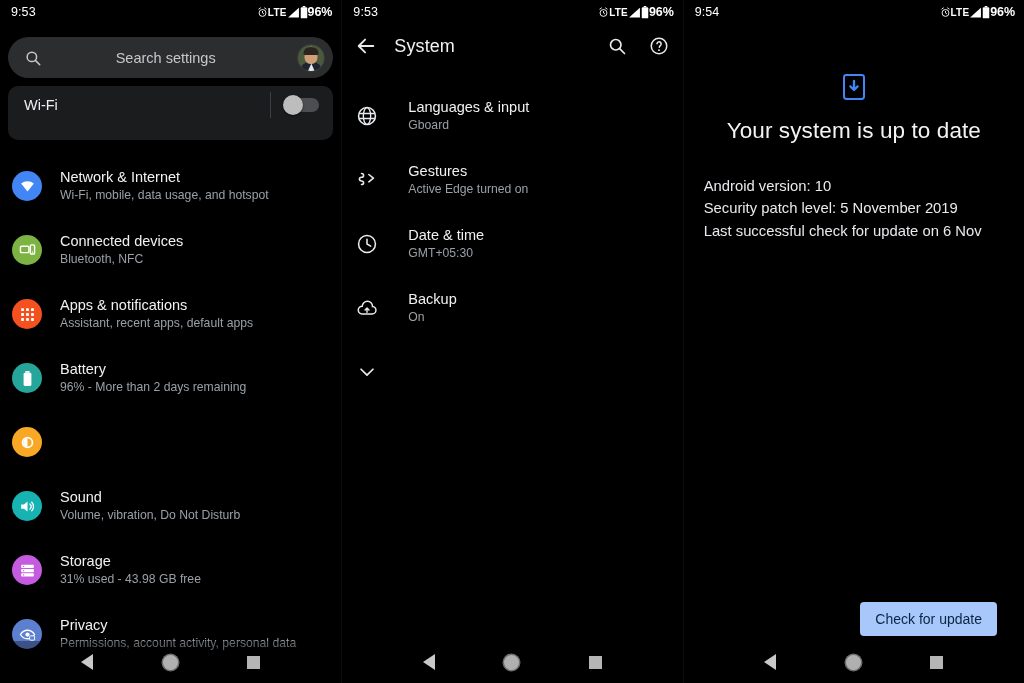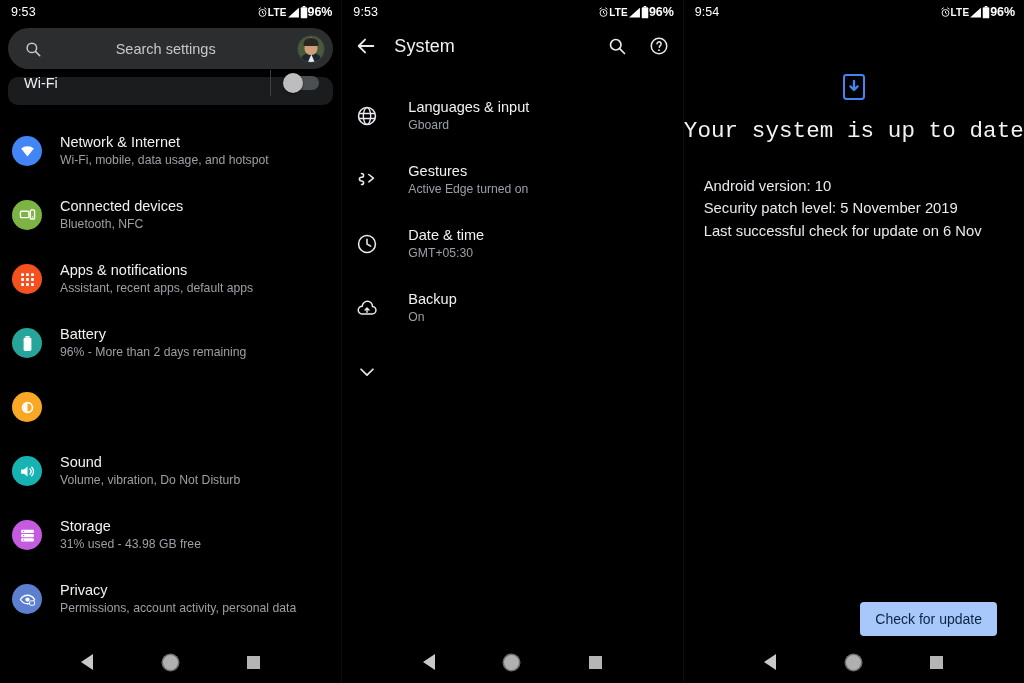--- a/index.html
+++ b/index.html
@@ -40,21 +40,21 @@
   .status-right .lte { font-size: 10px; letter-spacing: .2px; font-weight: 600;}
   .status-right .pct { font-size: 12.5px; font-weight: 600; letter-spacing: -.1px;}
   .ico-alarm { width: 11px; height: 11px; display:block; }
   .ico-signal { width: 13px; height: 11px; display:block; }
   .ico-batt { width: 8px; height: 13px; display:block; }
   .row-title { color: #f1f1f1; font-size: 14.5px; line-height: 1.25; }
   .row-sub { color: #9aa0a6; font-size: 12.2px; line-height: 1.3; margin-top: 2px; }
 
   
   .search-card {
-    margin: 4px 8px 0 8px;
+    margin: 13px 8px 0 8px;
     height: 41px;
     background: #2b2d2f;
     border-radius: 22px;
     display: flex;
     align-items: center;
     padding: 0 8px 0 16px;
     position: relative;
   }
   .search-card .sicon { width: 18px; height: 18px; flex: 0 0 18px; }
   .search-card .sph {
@@ -88,21 +88,21 @@
     background:#1f2530;
   }
   .avatar .shirt {
     position:absolute; left:50%; bottom:-2px; transform:translateX(-50%);
     width: 8px; height: 9px; background:#e8e8e8;
     clip-path: polygon(50% 0,100% 100%,0 100%);
   }
 
   .wifi-card {
     margin: 8px 8px 14px 8px;
-    height: 28px;
+    height: 54px;
     background: #1b1c1e;
     border-radius: 10px;
     display: flex;
     align-items: center;
     padding: 0 14px 16px 16px;
   }
   .wifi-card .lbl { flex: 1; color: #eceff1; font-size: 14.5px; }
   .wifi-sep { width: 1px; height: 26px; background: #3c4043; margin-right: 14px; }
   .switch {
     width: 34px; height: 14px; border-radius: 8px;
@@ -158,21 +158,21 @@
     display: flex; align-items: center;
     height: 64px;
     padding: 0 14px 0 14px;
   }
   .sys-item .ic { width: 22px; height: 22px; flex: 0 0 22px; margin-right: 30px; }
   .sys-item .ic svg { width: 22px; height: 22px; display: block; }
 
   
   .upd-wrap { padding-top: 50px; text-align: center; }
   .upd-icon { width: 22px; height: 26px; margin: 0 auto 18px auto; display:block; }
-  .upd-h1 { color: #f3f3f3; font-size: 22.5px; font-weight: 400; letter-spacing: .1px; font-family: Liberation Mono, monospace; }
+  .upd-h1 { color: #f3f3f3; font-size: 22.5px; font-weight: 400; letter-spacing: .1px; }
   .upd-body { margin-top: 31px; padding-left: 20px; text-align: left; }
   .upd-body p { color: #e8eaed; font-size: 14.8px; line-height: 1.52; }
   .upd-body p.gap { }
   .cta-wrap {
     position: absolute; right: 27px; bottom: 47px;
   }
   .cta {
     background: #a8c7fa;
     color: #0b2545;
     font-size: 14px;

